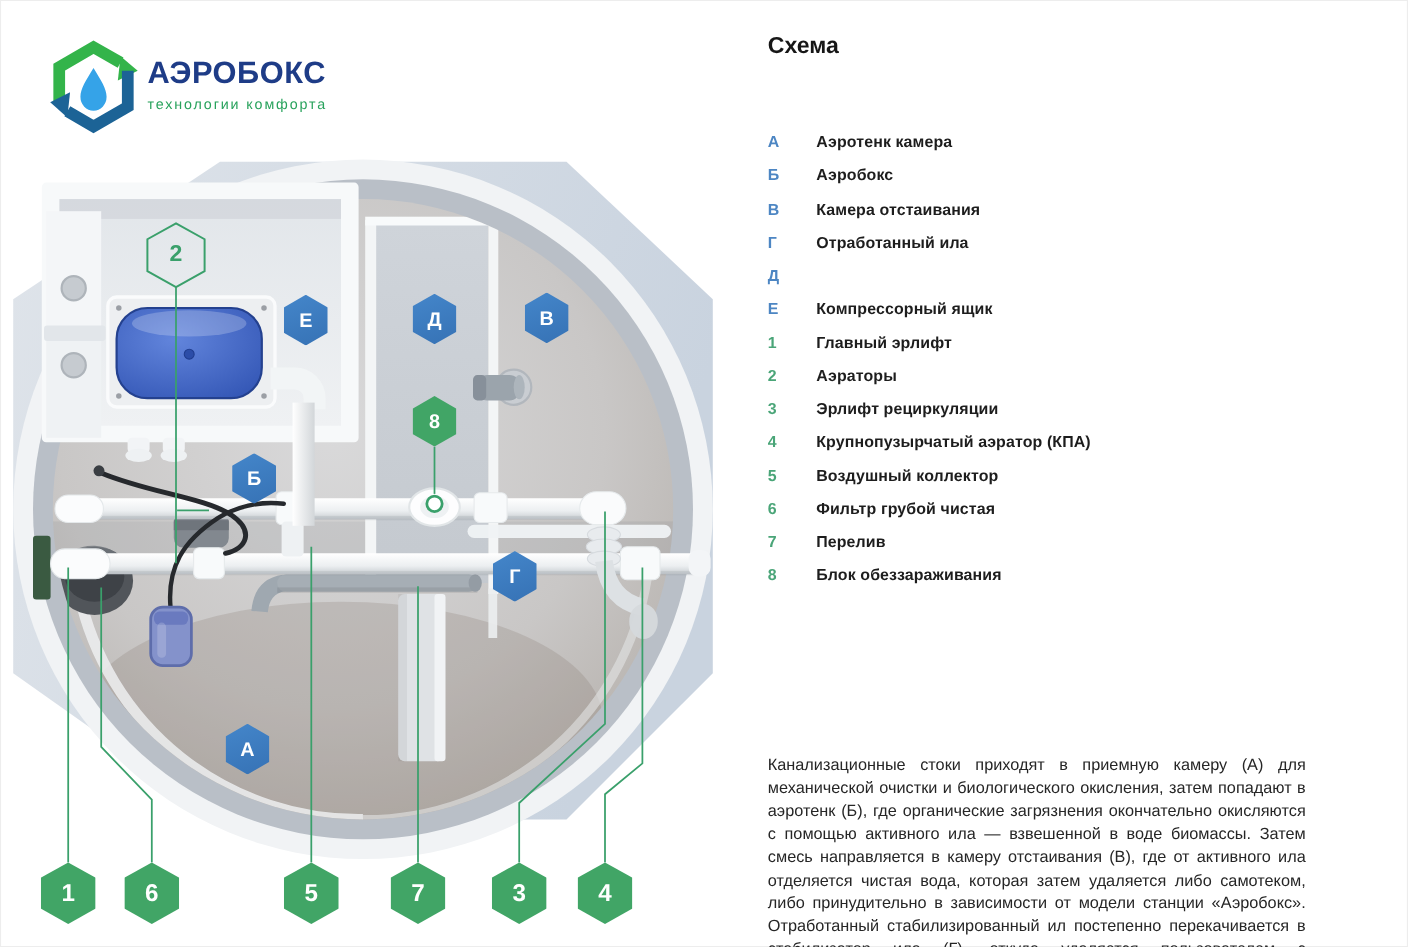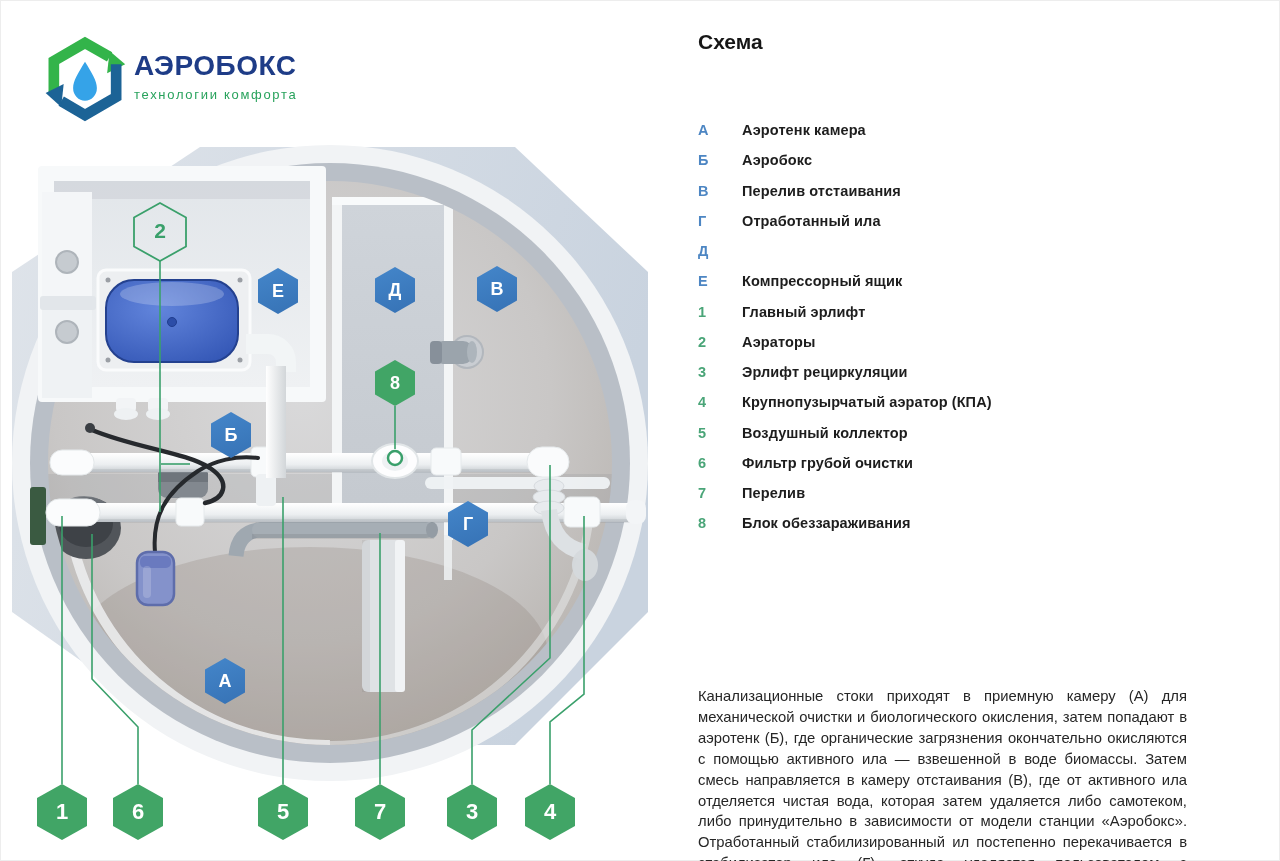--- a/index.html
+++ b/index.html
@@ -264,21 +264,21 @@
       <div class="lrow">
         <span class="lkey blue">А</span>
         <span class="llabel">Аэротенк камера</span>
       </div>
       <div class="lrow">
         <span class="lkey blue">Б</span>
         <span class="llabel">Аэробокс</span>
       </div>
       <div class="lrow">
         <span class="lkey blue">В</span>
-        <span class="llabel">Перелив отстаивания</span>
+        <span class="llabel">Камера отстаивания</span>
       </div>
       <div class="lrow">
         <span class="lkey blue">Г</span>
         <span class="llabel">Отработанный ила</span>
       </div>
       <div class="lrow">
         <span class="lkey blue">Д</span>
       </div>
       <div class="lrow">
         <span class="lkey blue">Е</span>
@@ -299,21 +299,21 @@
       <div class="lrow">
         <span class="lkey green">4</span>
         <span class="llabel">Крупнопузырчатый аэратор (КПА)</span>
       </div>
       <div class="lrow">
         <span class="lkey green">5</span>
         <span class="llabel">Воздушный коллектор</span>
       </div>
       <div class="lrow">
         <span class="lkey green">6</span>
-        <span class="llabel">Фильтр грубой очистки</span>
+        <span class="llabel">Фильтр грубой чистая</span>
       </div>
       <div class="lrow">
         <span class="lkey green">7</span>
         <span class="llabel">Перелив</span>
       </div>
       <div class="lrow">
         <span class="lkey green">8</span>
         <span class="llabel">Блок обеззараживания</span>
       </div>
     </div>

